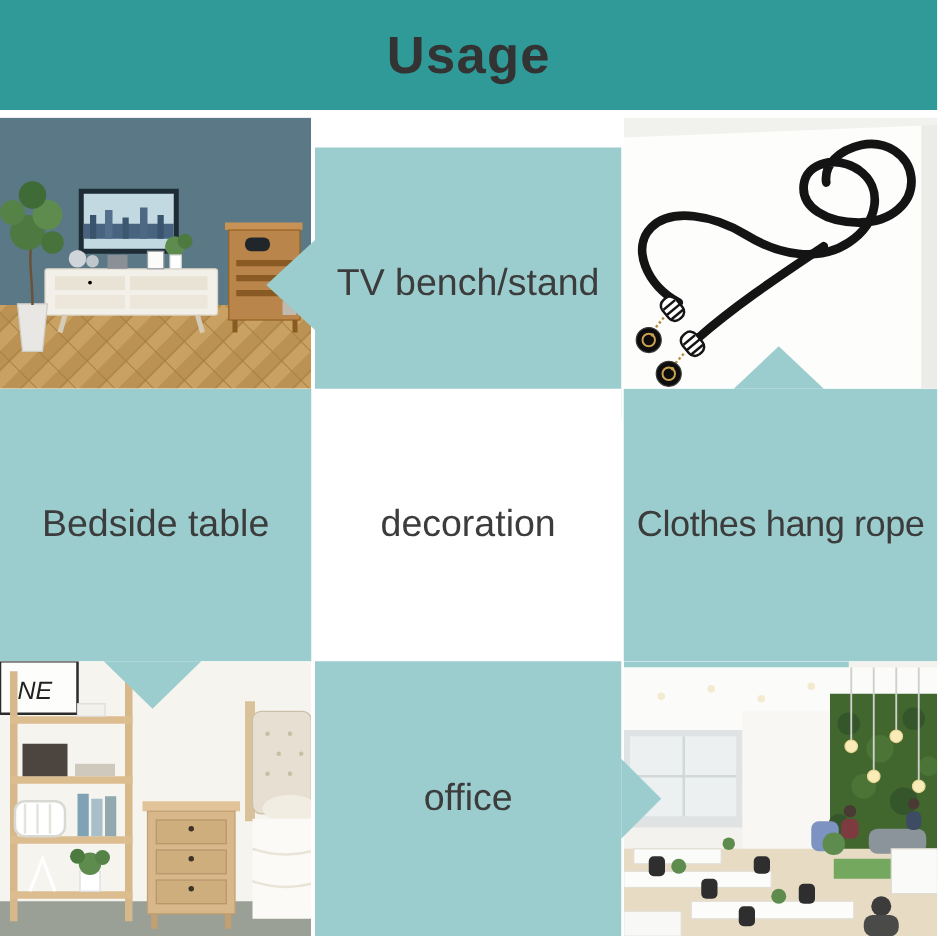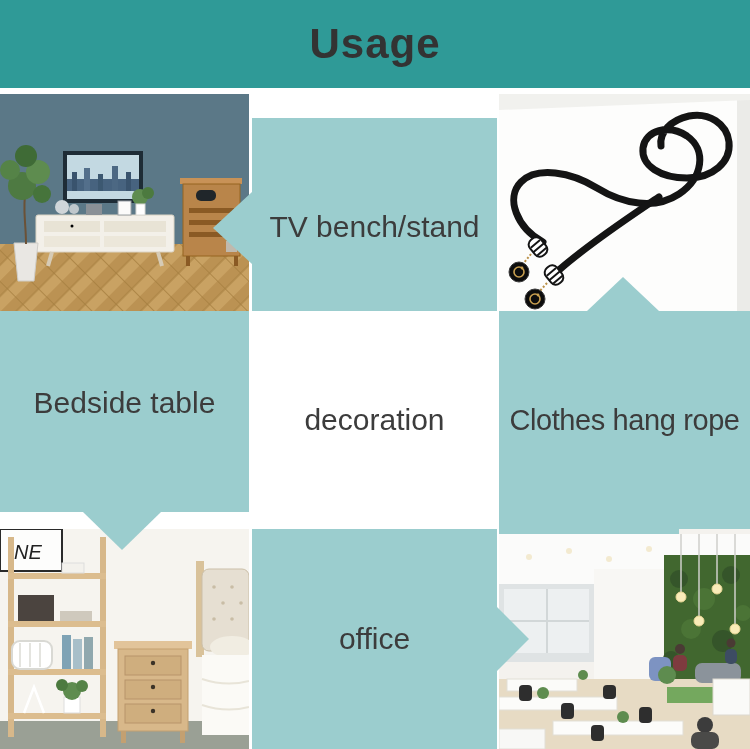--- a/index.html
+++ b/index.html
@@ -18,21 +18,21 @@
   
   .cell{
     position:absolute;display:flex;align-items:center;justify-content:center;
   }
   .teal{background:#9bcdce;}
   .label{
     color:#3c3c3c;font-size:30px;white-space:nowrap;
   }
   .label.tight{font-size:29px;letter-spacing:-0.4px;}
   .cell-tv{left:252px;top:94px;width:245px;height:217px;margin-top:24px;}
-  .cell-bedside{left:0;top:294px;width:249px;height:218px;}
+  .cell-bedside{left:0;top:311px;width:249px;height:218px;}
   .cell-decoration{left:252px;top:311px;width:245px;height:218px;background:#ffffff;}
   .cell-clothes{left:499px;top:311px;width:251px;height:218px;}
   .cell-office{left:252px;top:529px;width:245px;height:220px;justify-content:center;}
   
   .chev{position:absolute;width:0;height:0;z-index:6;}
   .chev-left{
     left:-39px;top:74px;
     border-top:36px solid transparent;border-bottom:36px solid transparent;
     border-right:39px solid #9bcdce;
   }

